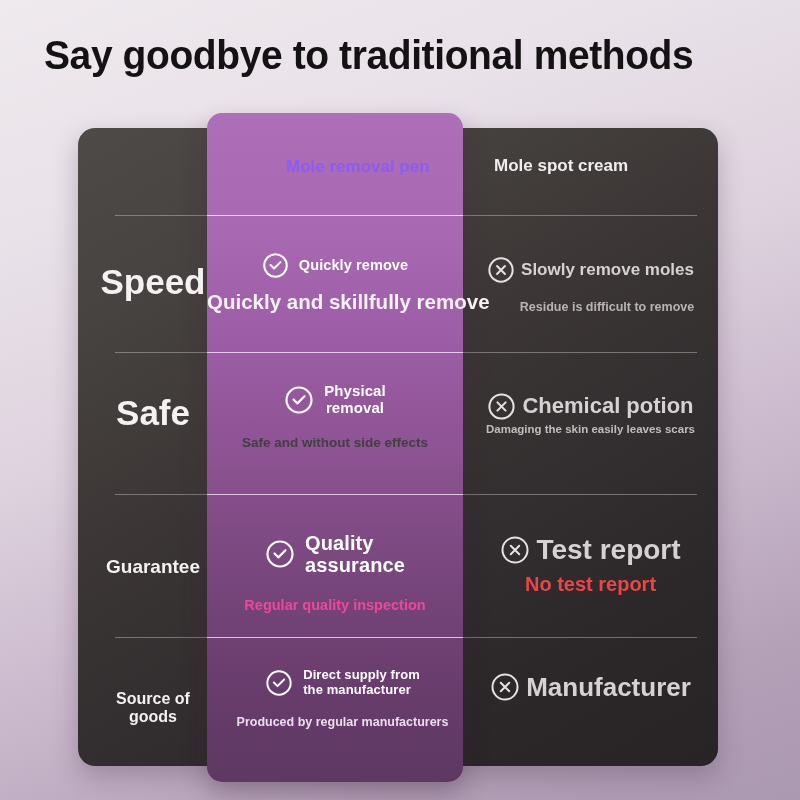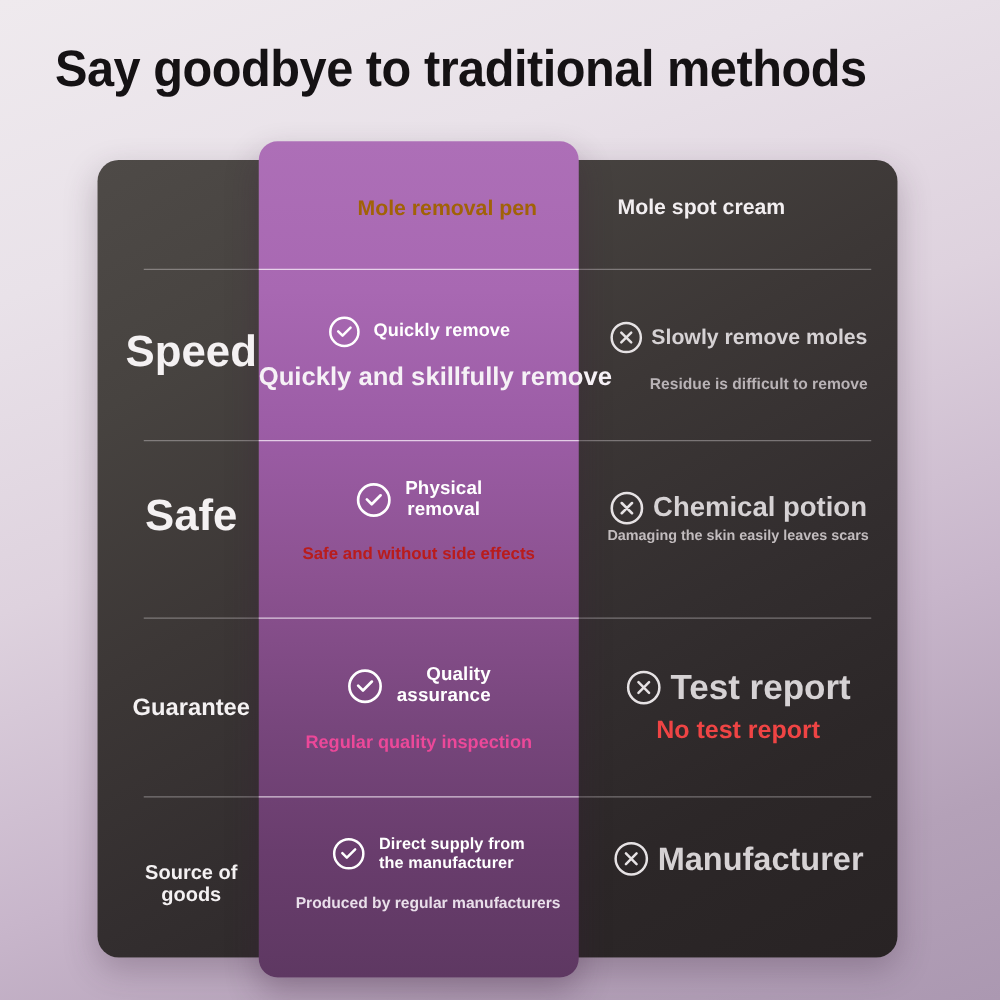--- a/index.html
+++ b/index.html
@@ -113,32 +113,32 @@
   .pen-head .check-icon{ flex:0 0 auto; }
   .pen-head .lbl{
     color:#ffffff;
     font-weight:bold;
     line-height:1.12;
     text-align:left;
     letter-spacing:0.1px;
   }
   .pen-cell.c1 .lbl{ font-size:14.5px; }
   .pen-cell.c2 .lbl{ font-size:15px; text-align:center; }
-  .pen-cell.c3 .lbl{ font-size:15px; text-align:right; }
+  .pen-cell.c3 .lbl{ font-size:20px; text-align:left; }
   .pen-cell.c4 .lbl{ font-size:13px; text-align:left; }
 
   .pen-sub{
     color:#f6f1f6;
     font-weight:bold;
     margin-top:9px;
     line-height:1.15;
     white-space:nowrap;
   }
   .pen-cell.c1 .pen-sub{ font-size:20.5px; margin-top:11px; }
-  .pen-cell.c2 .pen-sub{ font-size:13.5px; margin-top:18px; color:#b91c1c; }
+  .pen-cell.c2 .pen-sub{ font-size:13.5px; margin-top:18px; color:#404040; }
   .pen-cell.c3 .pen-sub{ font-size:14.5px; margin-top:20px; color:#ec4899; }
   .pen-cell.c4 .pen-sub{ font-size:12.5px; margin-top:18px; color:#e9dfea; }
 
   
   .cream-cell{
     position:absolute;
     left:463px;
     width:255px;
     text-align:center;
   }
@@ -172,21 +172,21 @@
   }
   .cream-cell.c1 .cream-sub{ font-size:12.5px; color:#b9b3b6; margin-top:16px;margin-left:33px; }
   .cream-cell.c2 .cream-sub{ font-size:11.5px; color:#c2bcbe; margin-top:2px; }
   .cream-cell.c3 .cream-sub{ font-size:20px; color:#ef4444; margin-top:7px; }
   .cream-cell.c4 .cream-sub{ font-size:14px; color:#d9d4d7; margin-top:12px; }
 
   
   .col-header{
     position:absolute;
     font-weight:bold;
-    color:#a16207;
+    color:#8b5cf6;
     font-size:17px;
     white-space:nowrap;
   }
   .col-header.pen{ left:286px; top:157px; }
   .col-header.cream{ left:494px; top:156px; color:#f2eef0; }
 
   
   svg.icon{ display:block; }
 </style>
 </head>

